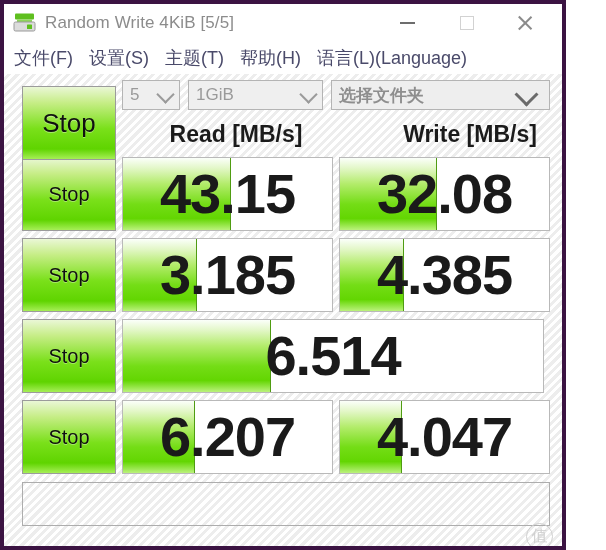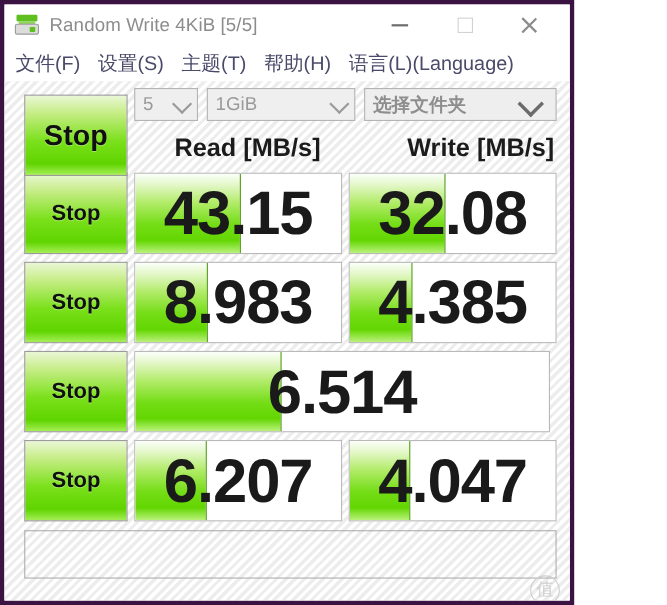--- a/index.html
+++ b/index.html
@@ -10,21 +10,21 @@
     width: 606px;
     height: 550px;
     overflow: hidden;
     font-family: "Liberation Sans", sans-serif;
     background: #ffffff;
   }
 
   
   #window {
     position: relative;
-    width: 522px;
+    width: 566px;
     height: 550px;
     box-sizing: border-box;
     border: 4px solid #3b1342;
     background: #ffffff;
     display: flex;
     flex-direction: column;
     overflow: hidden;
   }
 
   
@@ -218,21 +218,21 @@
     box-sizing: border-box;
     background: linear-gradient(to bottom,
         #eaf7d6 0%,
         #c6ed86 22%,
         #7ae01a 58%,
         #5fd400 86%,
         #a6ef56 100%);
     display: flex;
     align-items: center;
     justify-content: center;
-    font-weight: bold;
+    font-weight: normal;
     font-size: 20px;
     color: #101010;
     font-family: "Liberation Sans", sans-serif;
     text-shadow: 0 1px 0 rgba(255,255,255,.35);
   }
   .stop-btn.big {
     font-size: 26px;
   }
   .row-gap { width: 6px; flex: 0 0 auto; }
 
@@ -384,21 +384,21 @@
         <div class="res-fill" style="width: 46%;"></div>
         <div class="res-val">32.08</div>
       </div>
     </div>
 
     <div class="res-row">
       <div class="stop-btn">Stop</div>
       <div class="row-gap"></div>
       <div class="res-box">
         <div class="res-fill" style="width: 35%;"></div>
-        <div class="res-val">8.983</div>
+        <div class="res-val">3.185</div>
       </div>
       <div class="row-gap"></div>
       <div class="res-box">
         <div class="res-fill" style="width: 30%;"></div>
         <div class="res-val">4.385</div>
       </div>
     </div>
 
     <div class="res-row">
       <div class="stop-btn">Stop</div>

